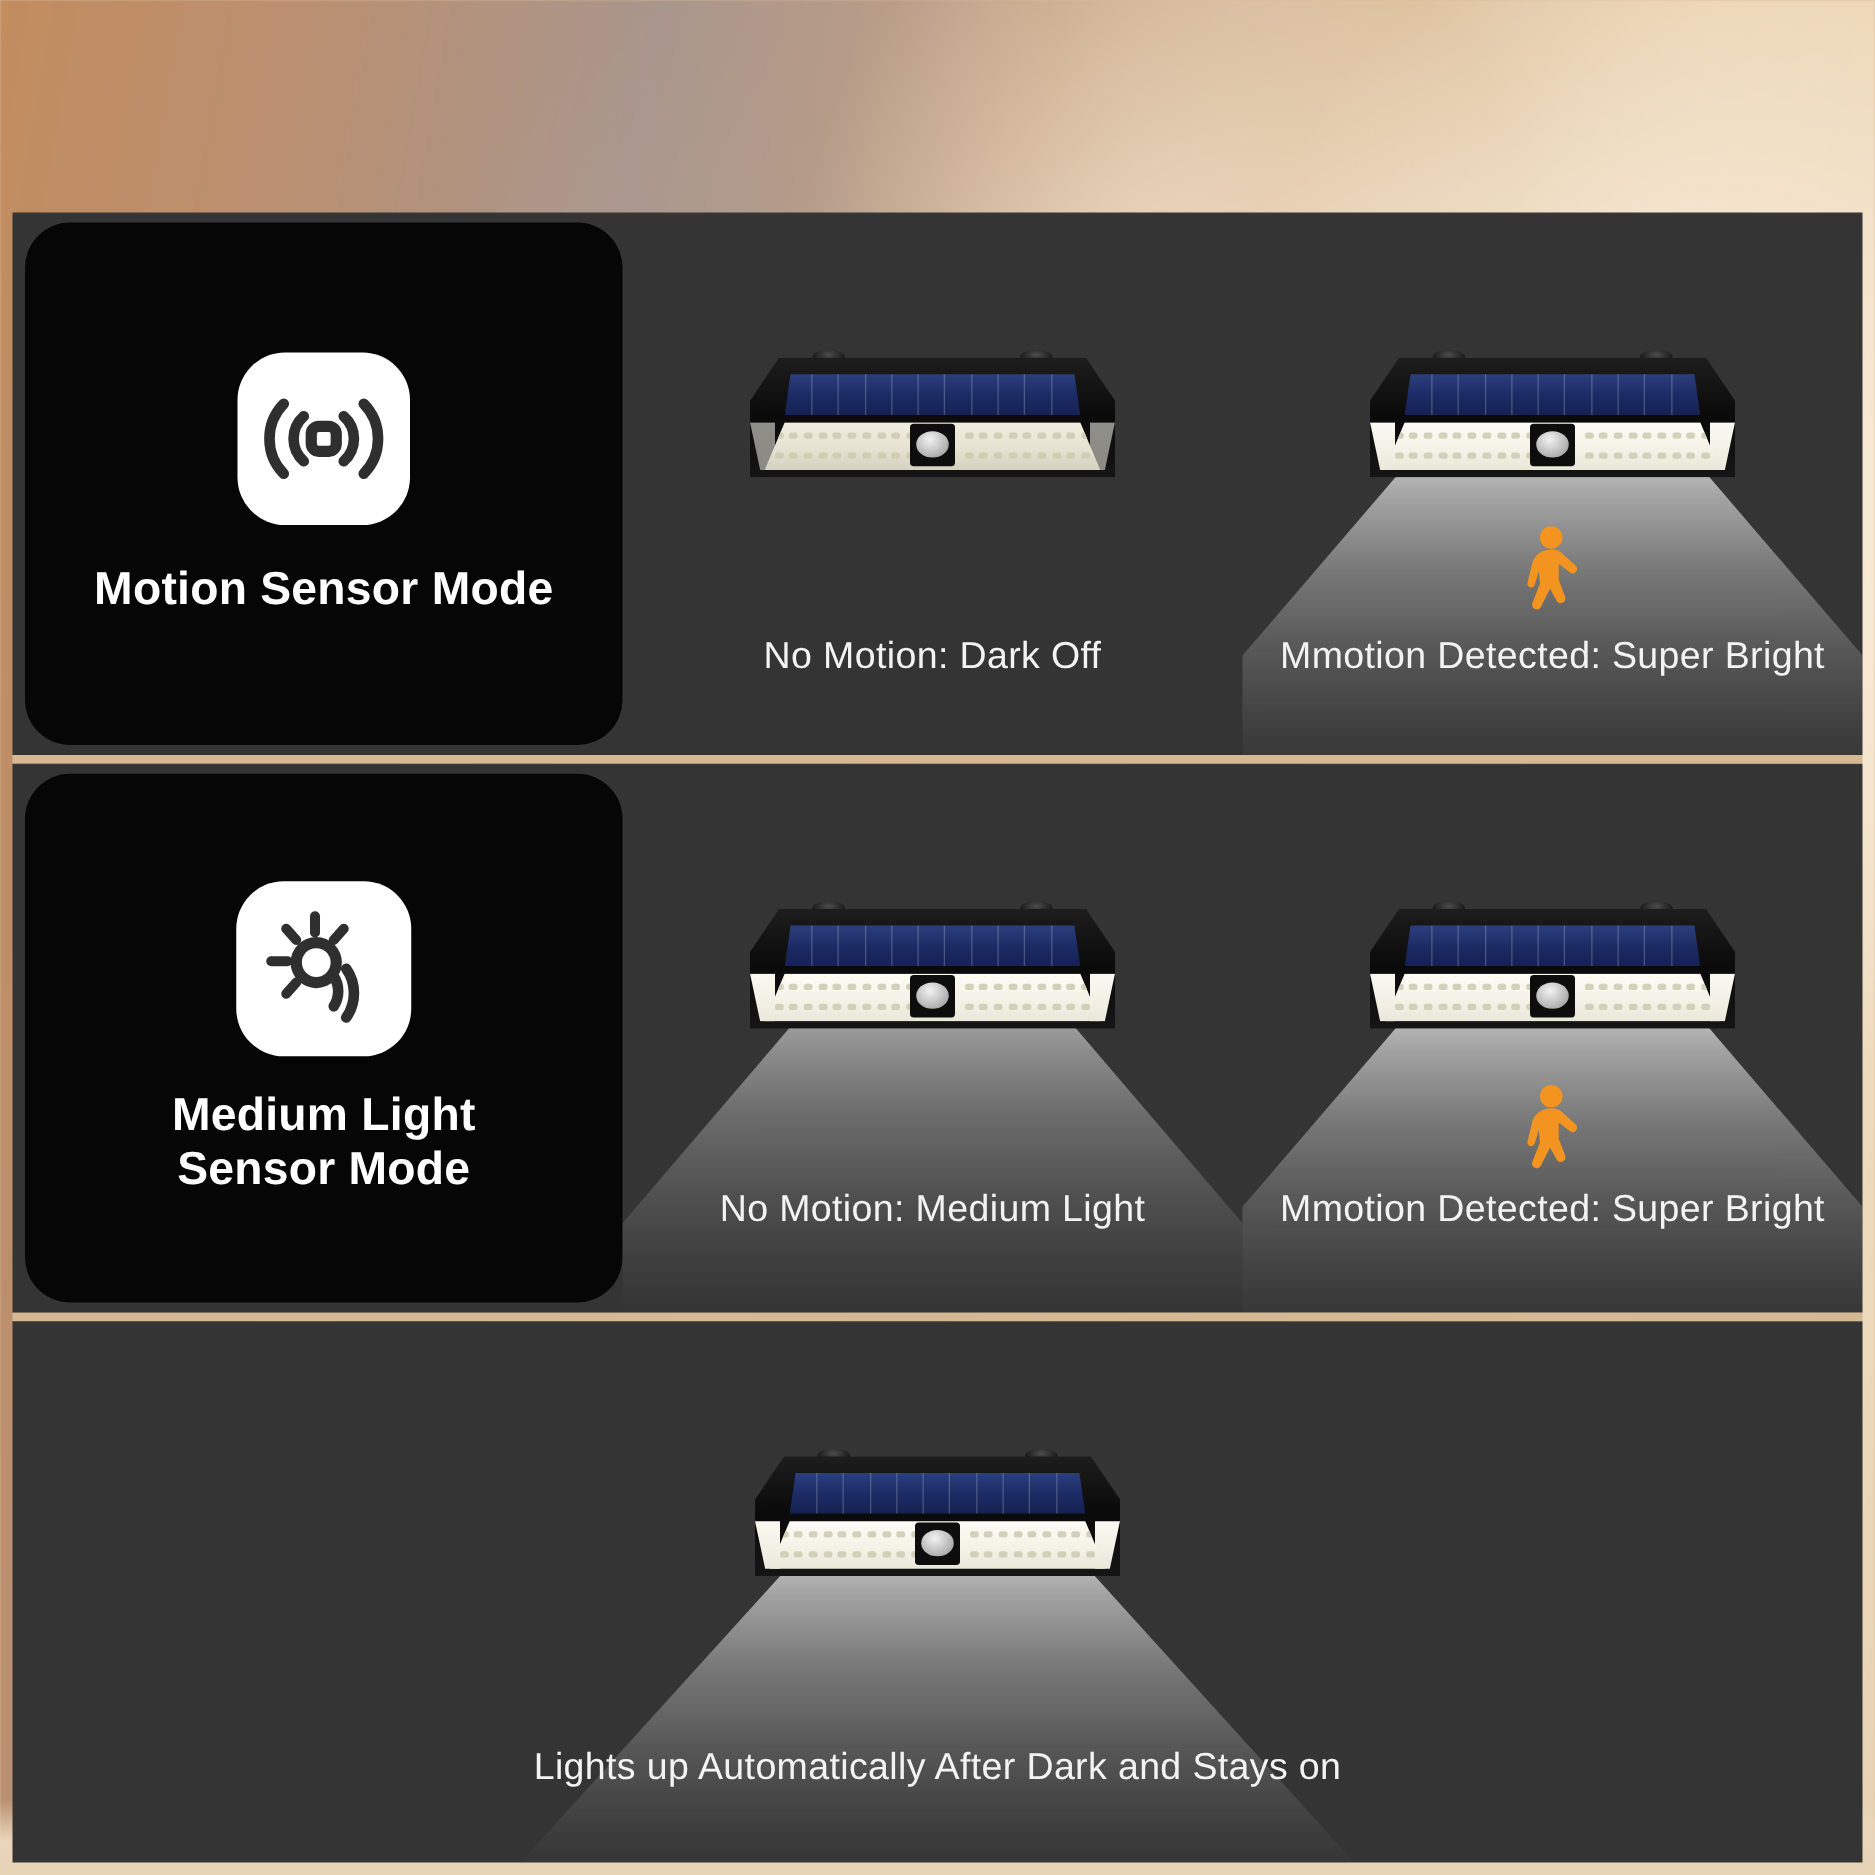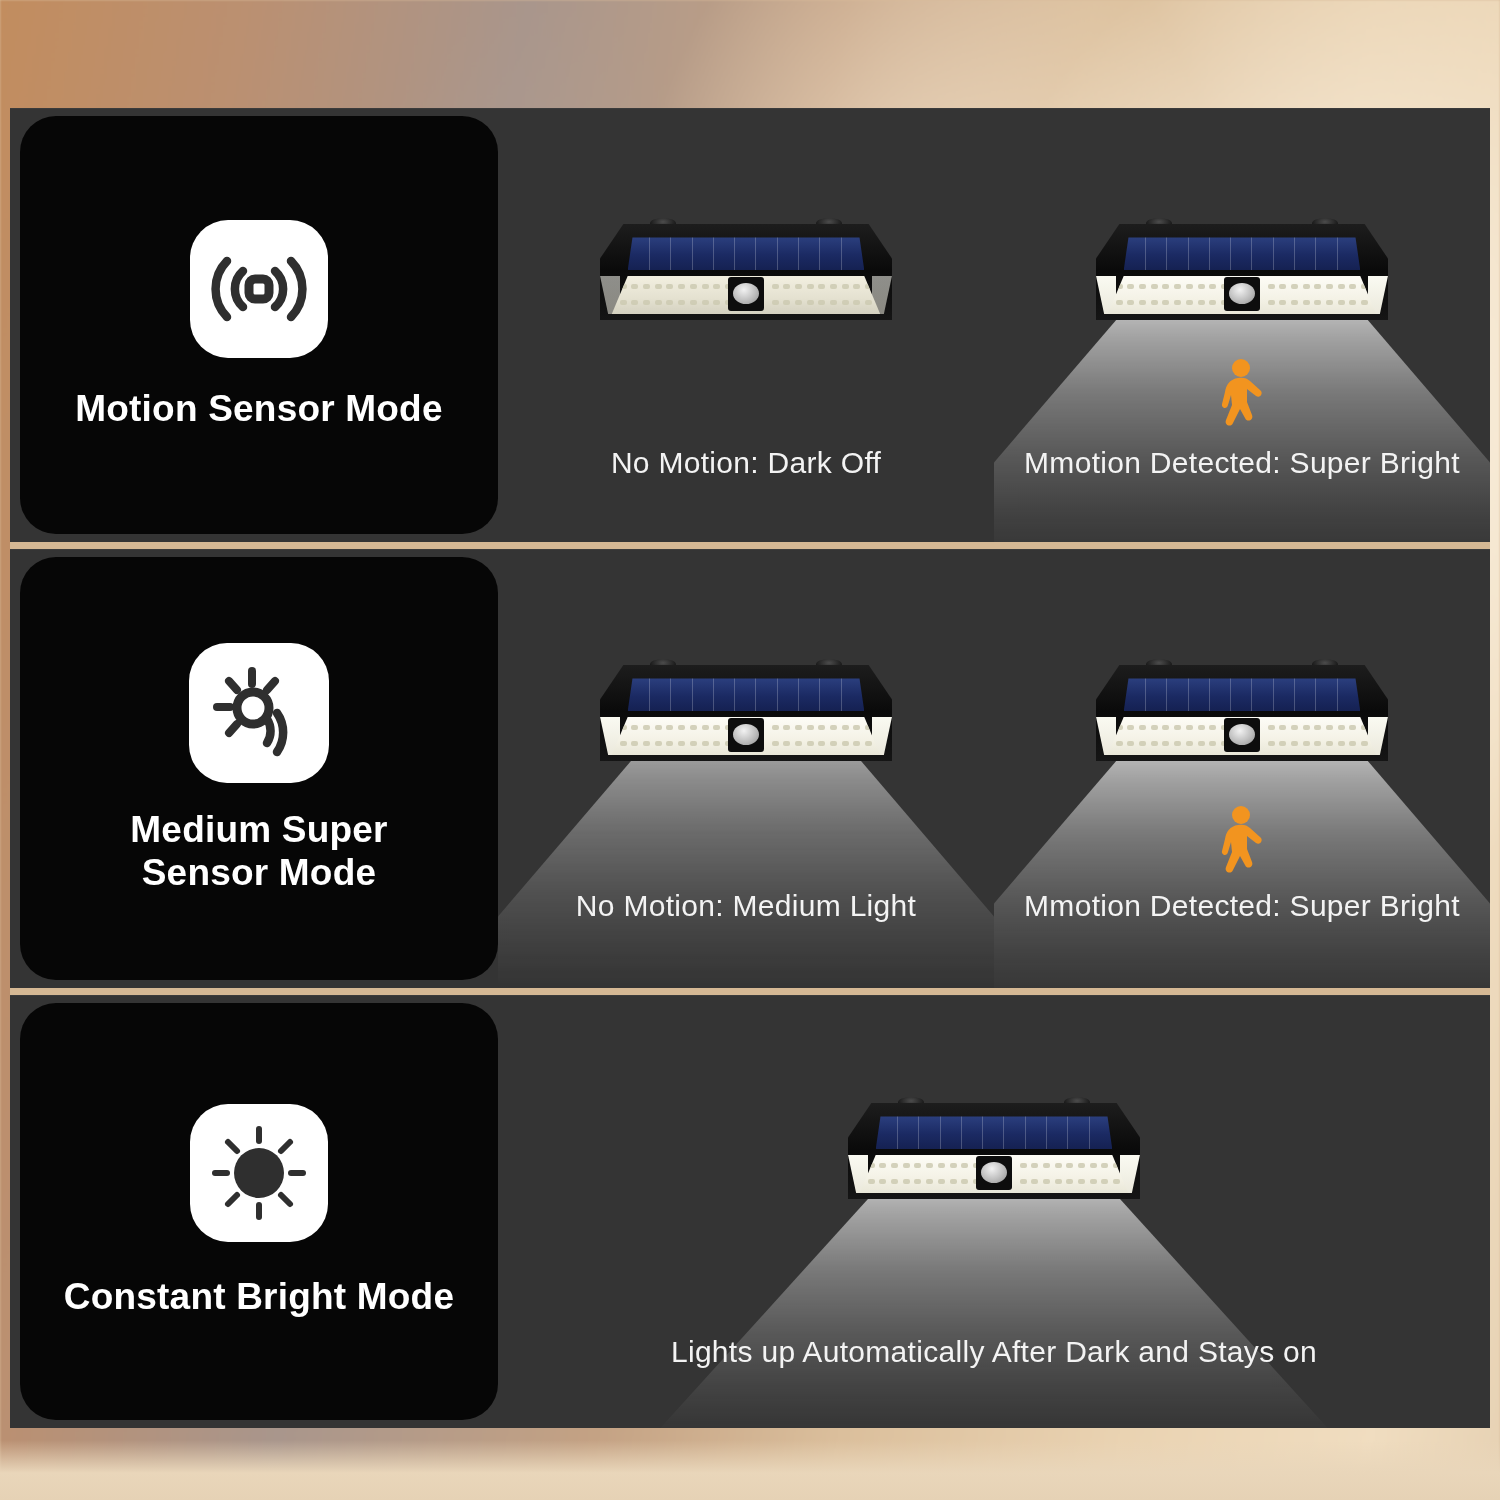--- a/index.html
+++ b/index.html
@@ -23,21 +23,21 @@
     background:linear-gradient(180deg,rgba(232,213,188,0) 0%, #e9d6ba 55%, #e6d2b5 100%);}
 
   
   .header{position:absolute;left:0;top:0;width:1500px;height:170px;
     display:flex;align-items:center;justify-content:center;}
   .title{font-size:108px;font-weight:bold;letter-spacing:-1px;line-height:1;
     color:#f2922e;text-shadow:0 2px 6px rgba(120,70,20,.18);}
 
   
   .panels{position:absolute;left:10px;top:170px;width:1480px;height:1196px;
-    display:flex;flex-direction:column;justify-content:center;}
+    display:flex;flex-direction:column;}
   .divider{height:7px;background:#d5b894;flex:0 0 auto;}
   .panel{position:relative;background:#343434;flex:1 1 auto;display:flex;overflow:hidden;
     box-shadow:inset 0 1px 0 rgba(255,255,255,.04);}
   .panel.p1{flex:0 0 434px;}
   .panel.p2{flex:0 0 439px;}
   .panel.p3{flex:0 0 433px;}
 
   
   .mode-card{position:relative;flex:0 0 478px;margin:8px 0 8px 10px;
     background:#060606;border-radius:36px;
@@ -305,21 +305,21 @@
               <line x1="12" y1="48" x2="25" y2="48"></line>
               <line x1="24" y1="74" x2="32" y2="65"></line>
             </g>
             <circle cx="48" cy="49" r="16" fill="none" stroke="#2f2f2f" stroke-width="9"></circle>
             <g fill="none" stroke="#2f2f2f" stroke-width="8.5" stroke-linecap="round">
               <path d="M62 60 A22 22 0 0 1 62 84"></path>
               <path d="M72 54 A34 34 0 0 1 72 93"></path>
             </g>
           </svg>
         </div>
-        <div class="mode-label">Medium Super
+        <div class="mode-label">Medium Light
 Sensor Mode</div>
       </div>
 
       <div class="scenes">
 
         <div class="scene">
           <div class="beamwrap">
             <div class="cone-shape" style="top:150px;width:620px;height:290px;opacity:.82;
                  clip-path:polygon(40% 0%,60% 0%,100% 100%,0% 100%);"></div>
           </div>
@@ -474,38 +474,20 @@
           <div class="caption" style="top:340px;">Mmotion Detected: Super Bright</div>
         </div>
 
       </div>
     </div>
 
     <div class="divider"></div>
 
     <div class="panel p3">
 
-      <div class="mode-card">
-        <div class="mode-icon">
-          <svg width="104" height="104" viewBox="0 0 104 104">
-            <circle cx="52" cy="52" r="25" fill="#2f2f2f"></circle>
-            <g stroke="#2f2f2f" stroke-width="6" stroke-linecap="round">
-              <line x1="52" y1="8" x2="52" y2="20"></line>
-              <line x1="52" y1="84" x2="52" y2="96"></line>
-              <line x1="8" y1="52" x2="20" y2="52"></line>
-              <line x1="84" y1="52" x2="96" y2="52"></line>
-              <line x1="21" y1="21" x2="30" y2="30"></line>
-              <line x1="74" y1="74" x2="83" y2="83"></line>
-              <line x1="83" y1="21" x2="74" y2="30"></line>
-              <line x1="30" y1="74" x2="21" y2="83"></line>
-            </g>
-          </svg>
-        </div>
-        <div class="mode-label">Constant Bright Mode</div>
-      </div>
 
       <div class="scenes">
         <div class="scene wide">
           <div class="beamwrap">
             <div class="cone-shape" style="top:140px;width:680px;height:300px;
                  clip-path:polygon(40% 0%,60% 0%,100% 100%,0% 100%);"></div>
           </div>
           <div class="fixture" style="top:100px;">
             <div class="fx-screw l"></div>
             <div class="fx-screw r"></div>

